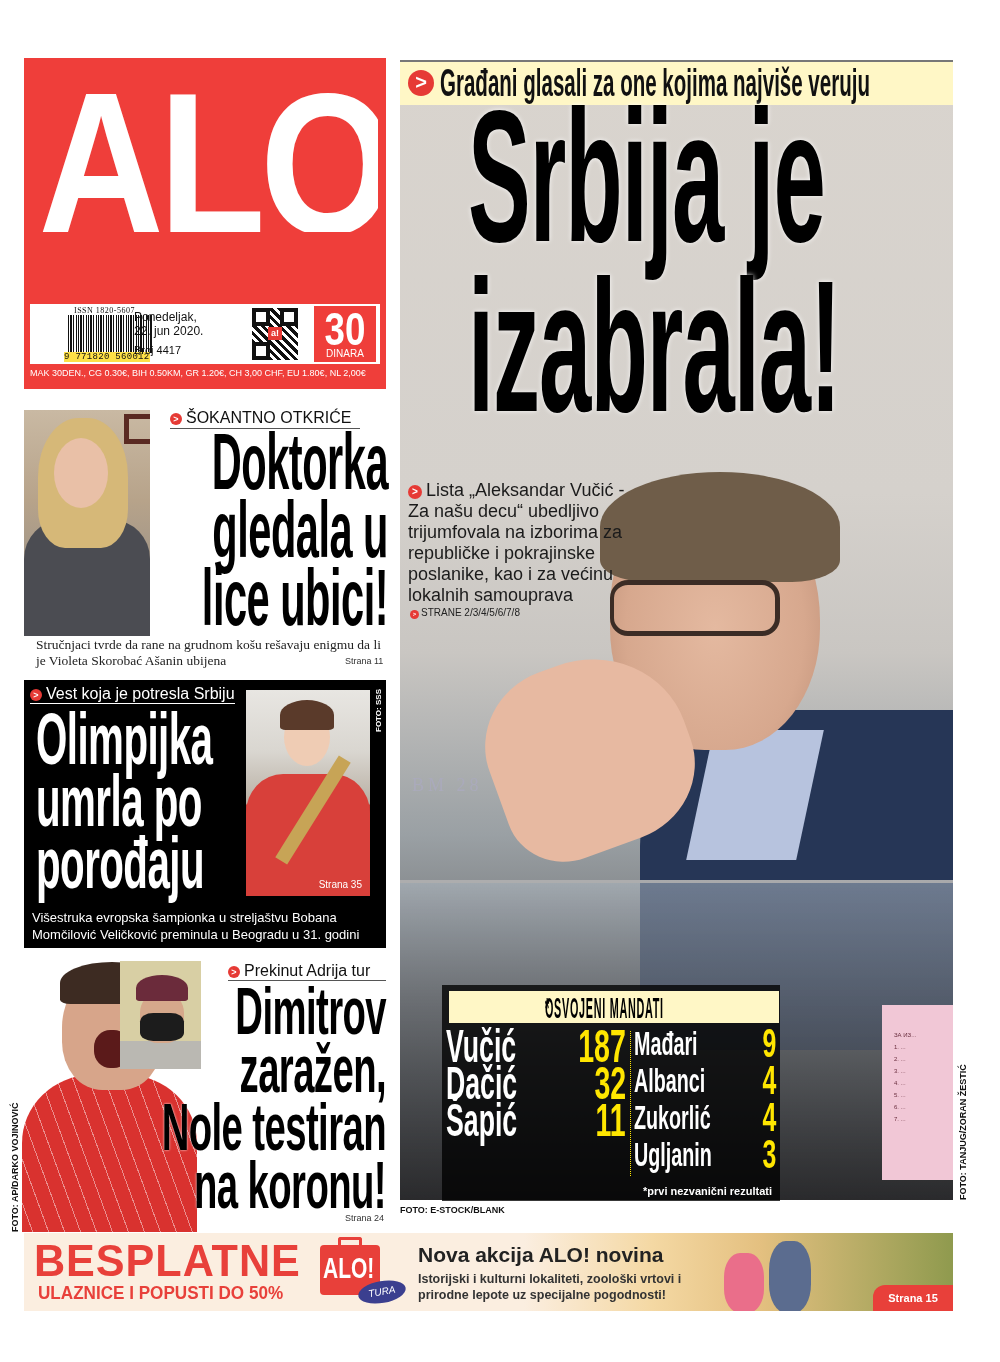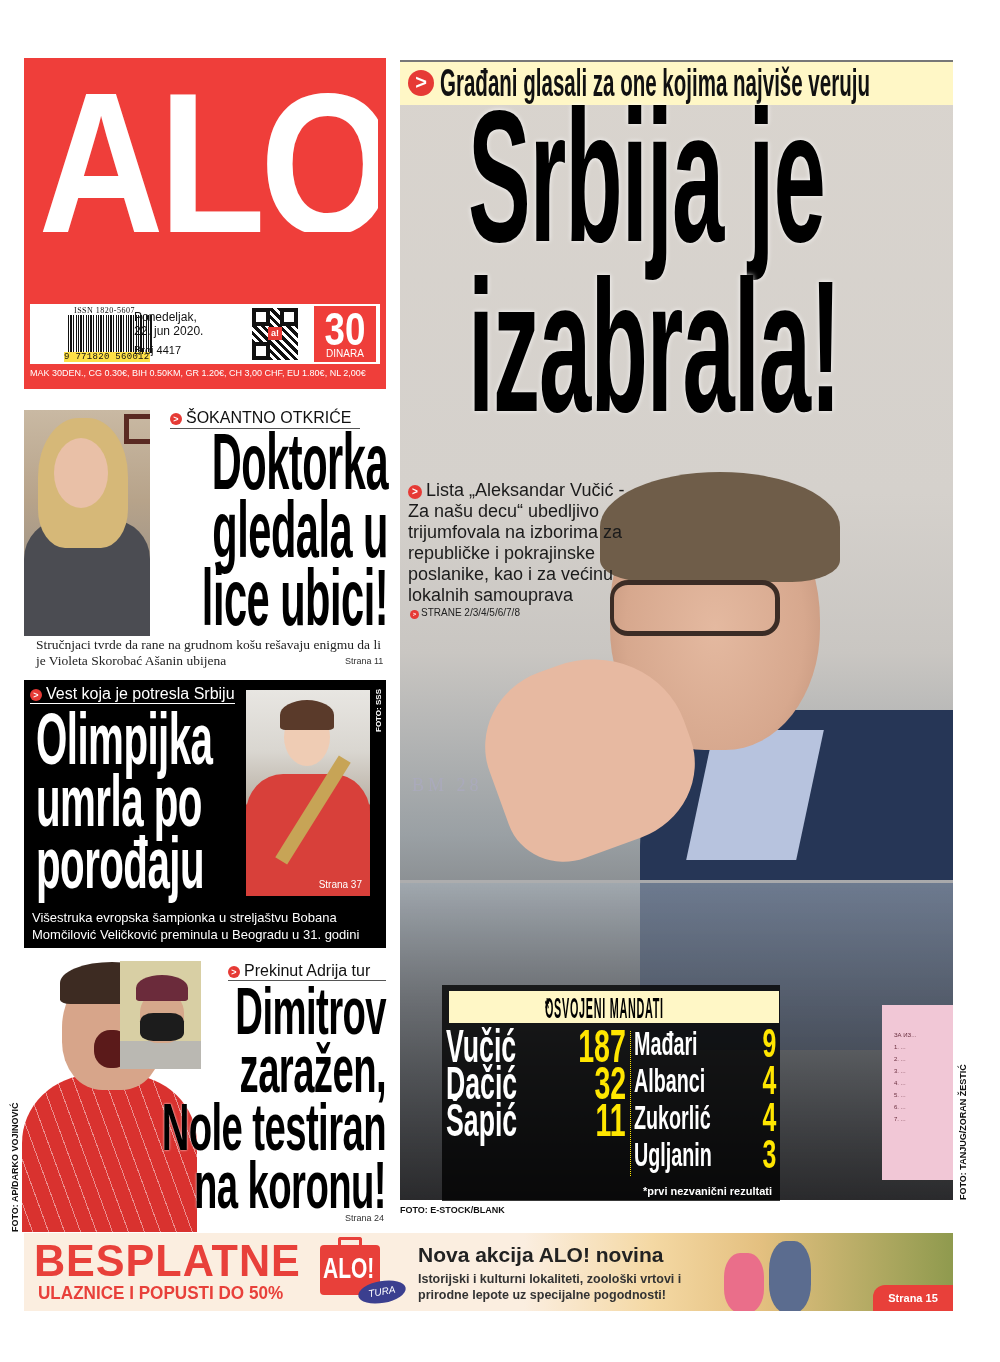--- a/index.html
+++ b/index.html
@@ -278,21 +278,21 @@
   <div id="olymp-head">
     <div>Olimpijka</div>
     <div>umrla po</div>
     <div>porođaju</div>
   </div>
   <div id="olymp-photo">
     <div class="shirt"></div>
     <div class="face"></div>
     <div class="hair"></div>
     <div class="gun"></div>
-    <div class="pg">Strana 37</div>
+    <div class="pg">Strana 35</div>
   </div>
   <div id="olymp-credit">FOTO: SSS</div>
   <div id="olymp-deck">Višestruka evropska šampionka u streljaštvu Bobana Momčilović Veličković preminula u Beogradu u 31. godini</div>
 </div>
 
 <div id="nole">
   <div class="shirt"></div>
   <div class="face"></div>
   <div class="hairn"></div>
   <div class="mouth"></div>

